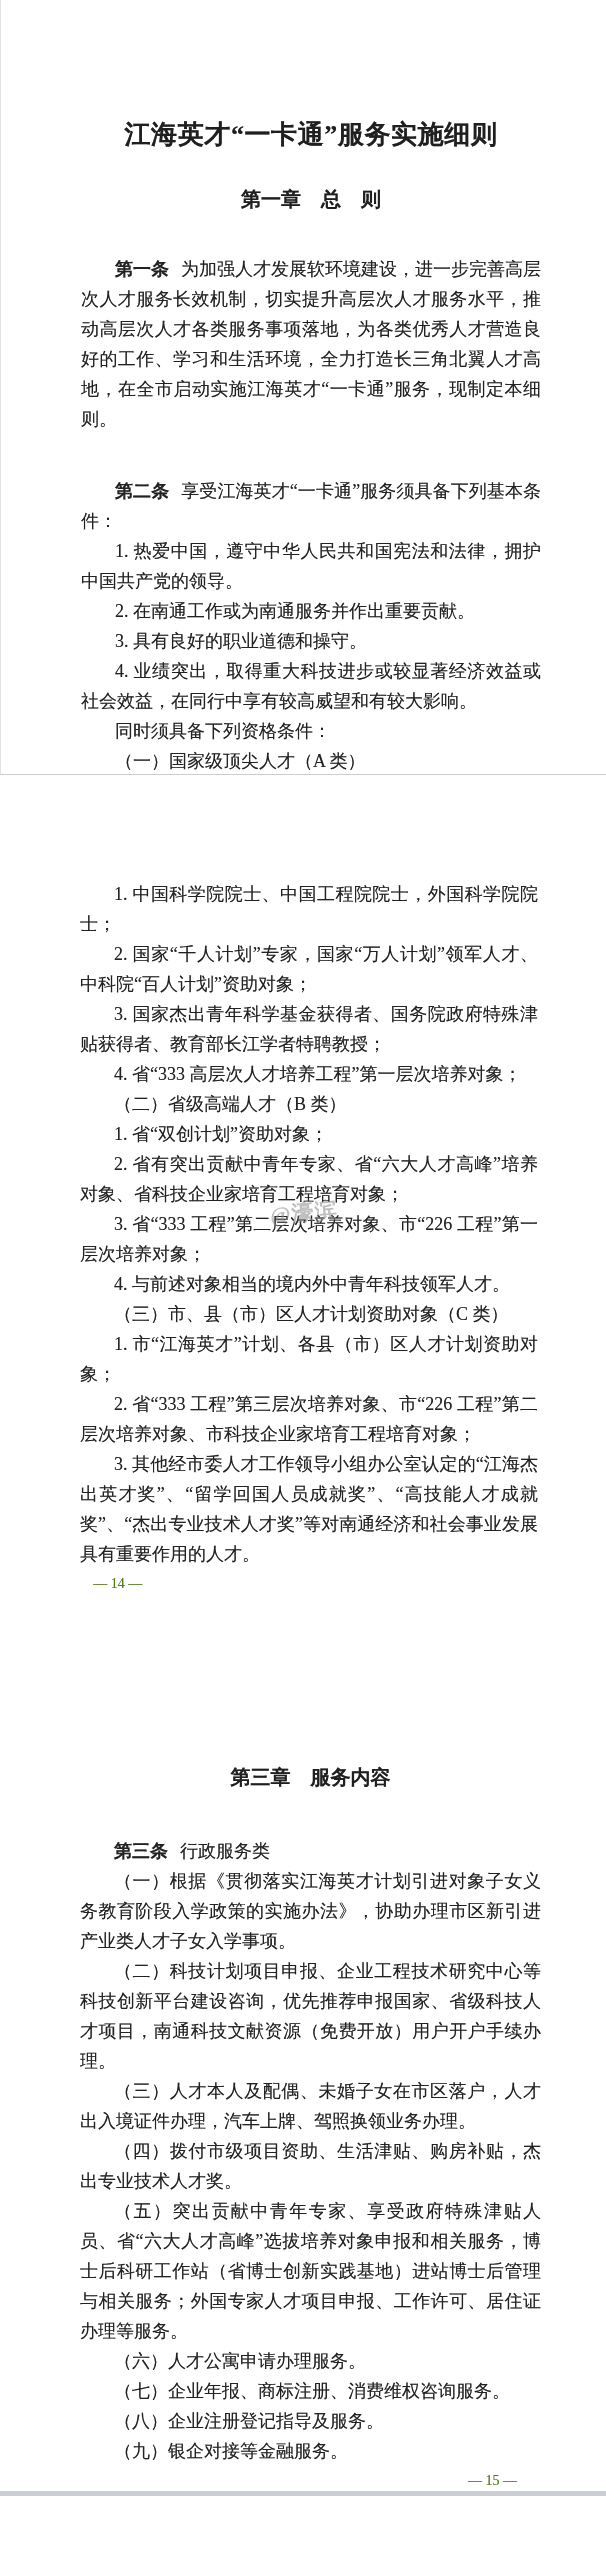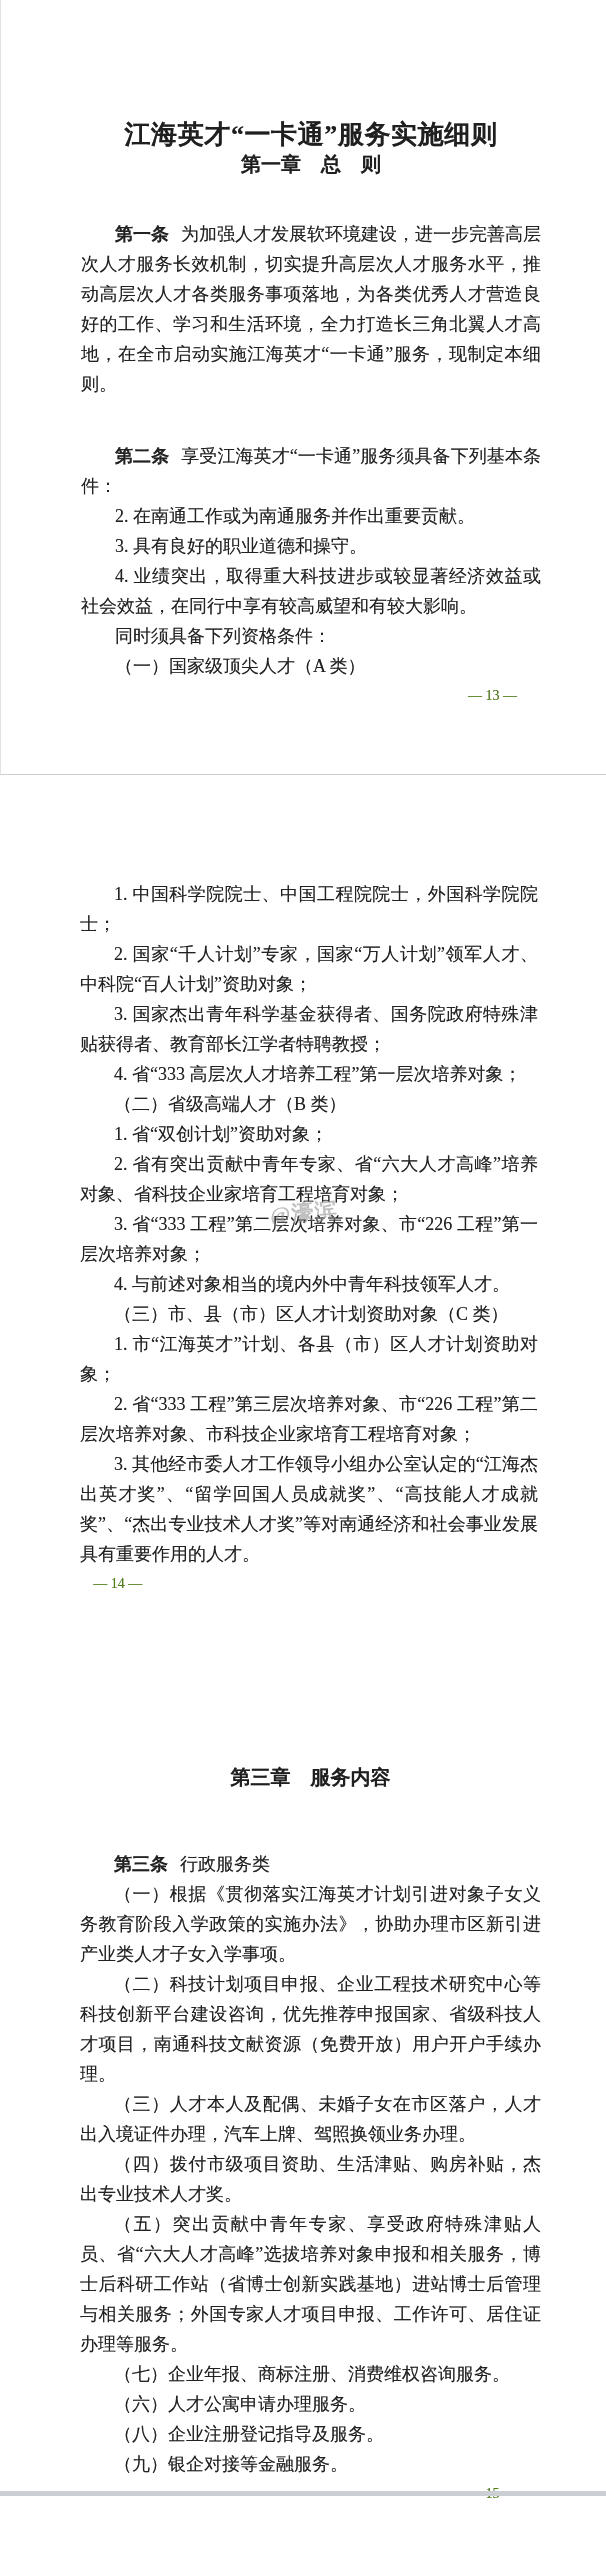--- a/index.html
+++ b/index.html
@@ -33,33 +33,33 @@
     letter-spacing: 0.6px;
     text-shadow: 0 0 0.6px rgba(30,30,30,.55);
   }
   .chapter {
     text-align: center;
     font-size: 20px;
     line-height: 28px;
     font-weight: 700;
     text-shadow: 0 0 0.6px rgba(30,30,30,.5);
   }
-  .c1 { }
+  .c1 { margin-top: 35px; }
   .c2 { margin-top: 23px; }
   .p {
     font-size: 18px;
     line-height: 30px;
     text-align: justify;
     text-indent: 34px;
     color: #222222;
     text-shadow: 0 0 0.6px rgba(40,40,40,.45);
   }
   .p-first { margin-top: 41px; }
   .p-second { margin-top: 42px; }
-  .p-third { margin-top: 58px; }
+  .p-third { margin-top: 45px; }
   .lead { font-weight: 700; margin-right: 12px; }
 
   .pageno {
     font-size: 14px;
     line-height: 30px;
     color: #4d7c0f;
     text-shadow: 0 0 0.6px rgba(40,40,40,.4);
   }
   .pageno-right { text-align: right; padding-right: 24px; }
   .pageno-left { text-align: left; padding-left: 13.3px; text-indent: 0; }
@@ -87,20 +87,21 @@
 </head>
 <body>
 
 <div class="doc">
 
   <section class="page page-13">
     <h1 class="title">江海英才“一卡通”服务实施细则</h1>
     <h2 class="chapter c1">第一章　总　则</h2>
     <p class="p p-first"><span class="lead">第一条</span><span>为加强人才发展软环境建设，进一步完善高层次人才服务长效机制，切实提升高层次人才服务水平，推动高层次人才各类服务事项落地，为各类优秀人才营造良好的工作、学习和生活环境，全力打造长三角北翼人才高地，在全市启动实施江海英才“一卡通”服务，现制定本细则。</span></p>
     <p class="p p-second"><span class="lead">第二条</span><span>享受江海英才“一卡通”服务须具备下列基本条件：</span></p>
+    <p class="p">1. 热爱中国，遵守中华人民共和国宪法和法律，拥护中国共产党的领导。</p>
     <p class="p">2. 在南通工作或为南通服务并作出重要贡献。</p>
     <p class="p">3. 具有良好的职业道德和操守。</p>
     <p class="p">4. 业绩突出，取得重大科技进步或较显著经济效益或社会效益，在同行中享有较高威望和有较大影响。</p>
     <p class="p">同时须具备下列资格条件：</p>
     <p class="p">（一）国家级顶尖人才（A 类）</p>
     <div class="pageno pageno-right">— 13 —</div>
   </section>
 
   <section class="page page-14">
     <p class="p">1. 中国科学院院士、中国工程院院士，外国科学院院士；</p>
@@ -121,22 +122,22 @@
   </section>
 
   <section class="page page-15">
     <h2 class="chapter">第三章　服务内容</h2>
     <p class="p p-third"><span class="lead">第三条</span><span>行政服务类</span></p>
     <p class="p">（一）根据《贯彻落实江海英才计划引进对象子女义务教育阶段入学政策的实施办法》，协助办理市区新引进产业类人才子女入学事项。</p>
     <p class="p">（二）科技计划项目申报、企业工程技术研究中心等科技创新平台建设咨询，优先推荐申报国家、省级科技人才项目，南通科技文献资源（免费开放）用户开户手续办理。</p>
     <p class="p">（三）人才本人及配偶、未婚子女在市区落户，人才出入境证件办理，汽车上牌、驾照换领业务办理。</p>
     <p class="p">（四）拨付市级项目资助、生活津贴、购房补贴，杰出专业技术人才奖。</p>
     <p class="p">（五）突出贡献中青年专家、享受政府特殊津贴人员、省“六大人才高峰”选拔培养对象申报和相关服务，博士后科研工作站（省博士创新实践基地）进站博士后管理与相关服务；外国专家人才项目申报、工作许可、居住证办理等服务。</p>
+    <p class="p">（六）人才公寓申请办理服务。</p>
     <p class="p">（七）企业年报、商标注册、消费维权咨询服务。</p>
-    <p class="p">（六）人才公寓申请办理服务。</p>
     <p class="p">（八）企业注册登记指导及服务。</p>
     <p class="p">（九）银企对接等金融服务。</p>
     <div class="pageno pageno-right">— 15 —</div>
     <div class="bottom-bar"></div>
   </section>
 
 </div>
 
 
 </body></html>

